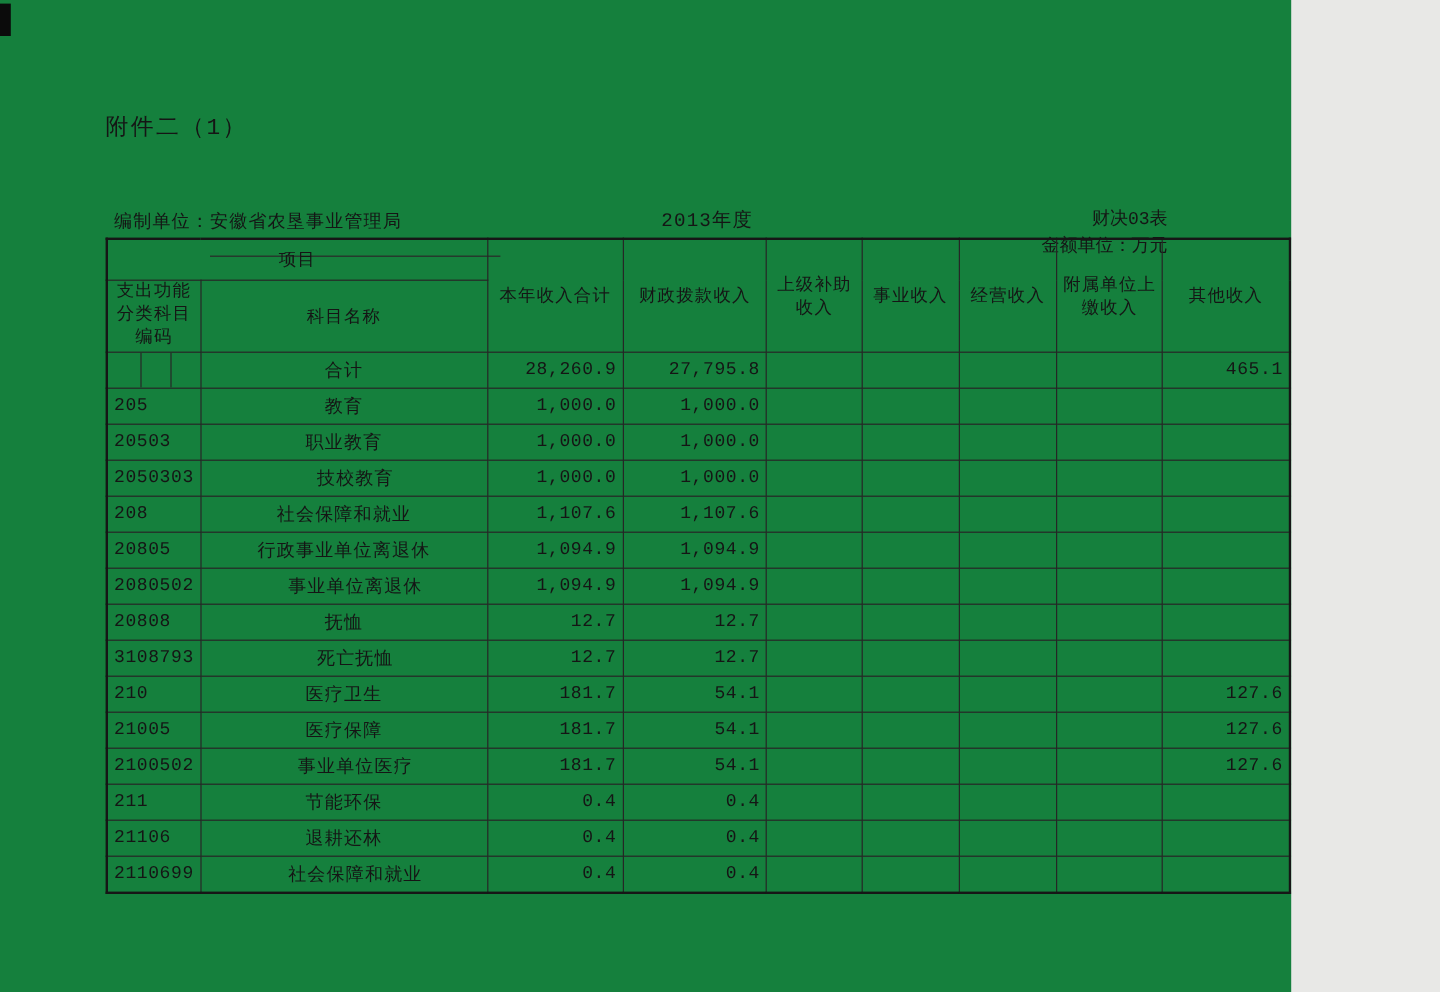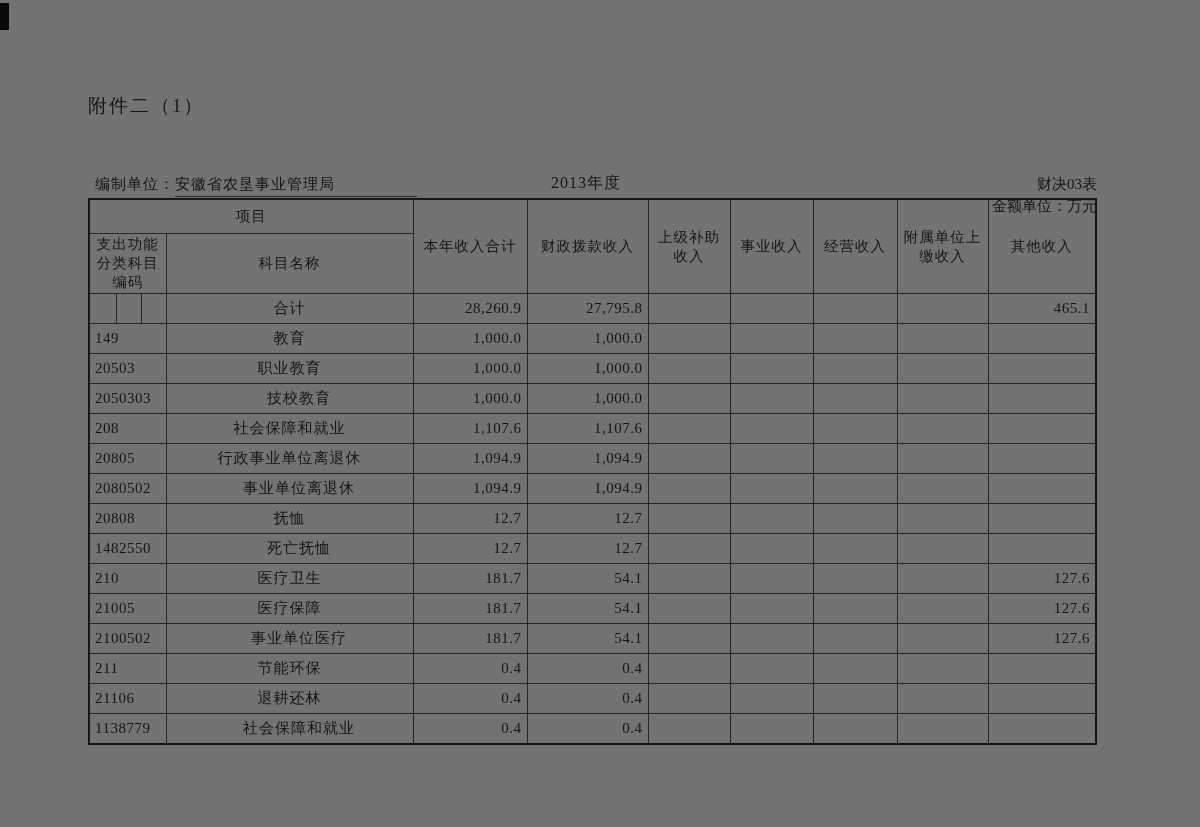--- a/index.html
+++ b/index.html
@@ -1,28 +1,28 @@
 <!DOCTYPE html>
 <html><head>
 <meta charset="utf-8">
 <style>
   html,body{margin:0;padding:0;background:#e8e8e6;}
   .page{
-    position:relative;width:1200px;height:827px;background:#737373;
-    font-family:Liberation Serif, serif;color:#151515;overflow:hidden;
+    position:relative;width:1076px;height:827px;background:#15803d;
+    font-family:Liberation Mono, monospace;color:#151515;overflow:hidden;
   }
   .corner-mark{position:absolute;left:0;top:3px;width:9px;height:27px;background:#0b0b0b;}
   .attachment{position:absolute;left:88px;top:93px;font-size:19px;letter-spacing:2px;}
   .title{
     position:absolute;left:0;top:109px;width:1190px;text-align:center;
     font-size:27px;font-weight:bold;letter-spacing:2px;
   }
   .meta{position:absolute;right:103px;top:141px;text-align:right;font-size:15px;line-height:22px;margin-top:32px;}
   .prepared{position:absolute;left:95px;top:175px;font-size:15px;letter-spacing:1px;}
-  .prepared-value{display:inline-block;min-width:242px;border-bottom:1px solid #2a2a2a;padding-bottom:2px;}
+  .prepared-value{display:inline-block;min-width:242px;border-bottom:1px solid #2a2a2a;padding-bottom:19px;}
   .year{position:absolute;left:551px;top:173px;font-size:16px;letter-spacing:1px;}
 
   table.budget{
     position:absolute;left:88px;top:198px;border-collapse:collapse;table-layout:fixed;
     border:2px solid #161616;
     padding-left:44px;
   }
   .budget th,.budget td{border:1px solid #262626;overflow:hidden;}
   .budget th{font-weight:normal;font-size:14.5px;text-align:center;padding:1px 2px;letter-spacing:1px;}
   .budget thead tr.hr1 th{height:31px;}
@@ -102,21 +102,21 @@
           <td class="name-cell center">合计</td>
           <td class="num-cell">28,260.9</td>
           <td class="num-cell">27,795.8</td>
           <td class="num-cell"></td>
           <td class="num-cell"></td>
           <td class="num-cell"></td>
           <td class="num-cell"></td>
           <td class="num-cell">465.1</td>
         </tr>
         <tr>
-          <td class="code-cell">149</td>
+          <td class="code-cell">205</td>
           <td class="name-cell">教育</td>
           <td class="num-cell">1,000.0</td>
           <td class="num-cell">1,000.0</td>
           <td class="num-cell"></td>
           <td class="num-cell"></td>
           <td class="num-cell"></td>
           <td class="num-cell"></td>
           <td class="num-cell"></td>
         </tr>
         <tr>
@@ -179,21 +179,21 @@
           <td class="name-cell">抚恤</td>
           <td class="num-cell">12.7</td>
           <td class="num-cell">12.7</td>
           <td class="num-cell"></td>
           <td class="num-cell"></td>
           <td class="num-cell"></td>
           <td class="num-cell"></td>
           <td class="num-cell"></td>
         </tr>
         <tr>
-          <td class="code-cell">1482550</td>
+          <td class="code-cell">3108793</td>
           <td class="name-cell indent">死亡抚恤</td>
           <td class="num-cell">12.7</td>
           <td class="num-cell">12.7</td>
           <td class="num-cell"></td>
           <td class="num-cell"></td>
           <td class="num-cell"></td>
           <td class="num-cell"></td>
           <td class="num-cell"></td>
         </tr>
         <tr>
@@ -245,21 +245,21 @@
           <td class="name-cell">退耕还林</td>
           <td class="num-cell">0.4</td>
           <td class="num-cell">0.4</td>
           <td class="num-cell"></td>
           <td class="num-cell"></td>
           <td class="num-cell"></td>
           <td class="num-cell"></td>
           <td class="num-cell"></td>
         </tr>
         <tr>
-          <td class="code-cell">1138779</td>
+          <td class="code-cell">2110699</td>
           <td class="name-cell indent">社会保障和就业</td>
           <td class="num-cell">0.4</td>
           <td class="num-cell">0.4</td>
           <td class="num-cell"></td>
           <td class="num-cell"></td>
           <td class="num-cell"></td>
           <td class="num-cell"></td>
           <td class="num-cell"></td>
         </tr>
       </tbody>

